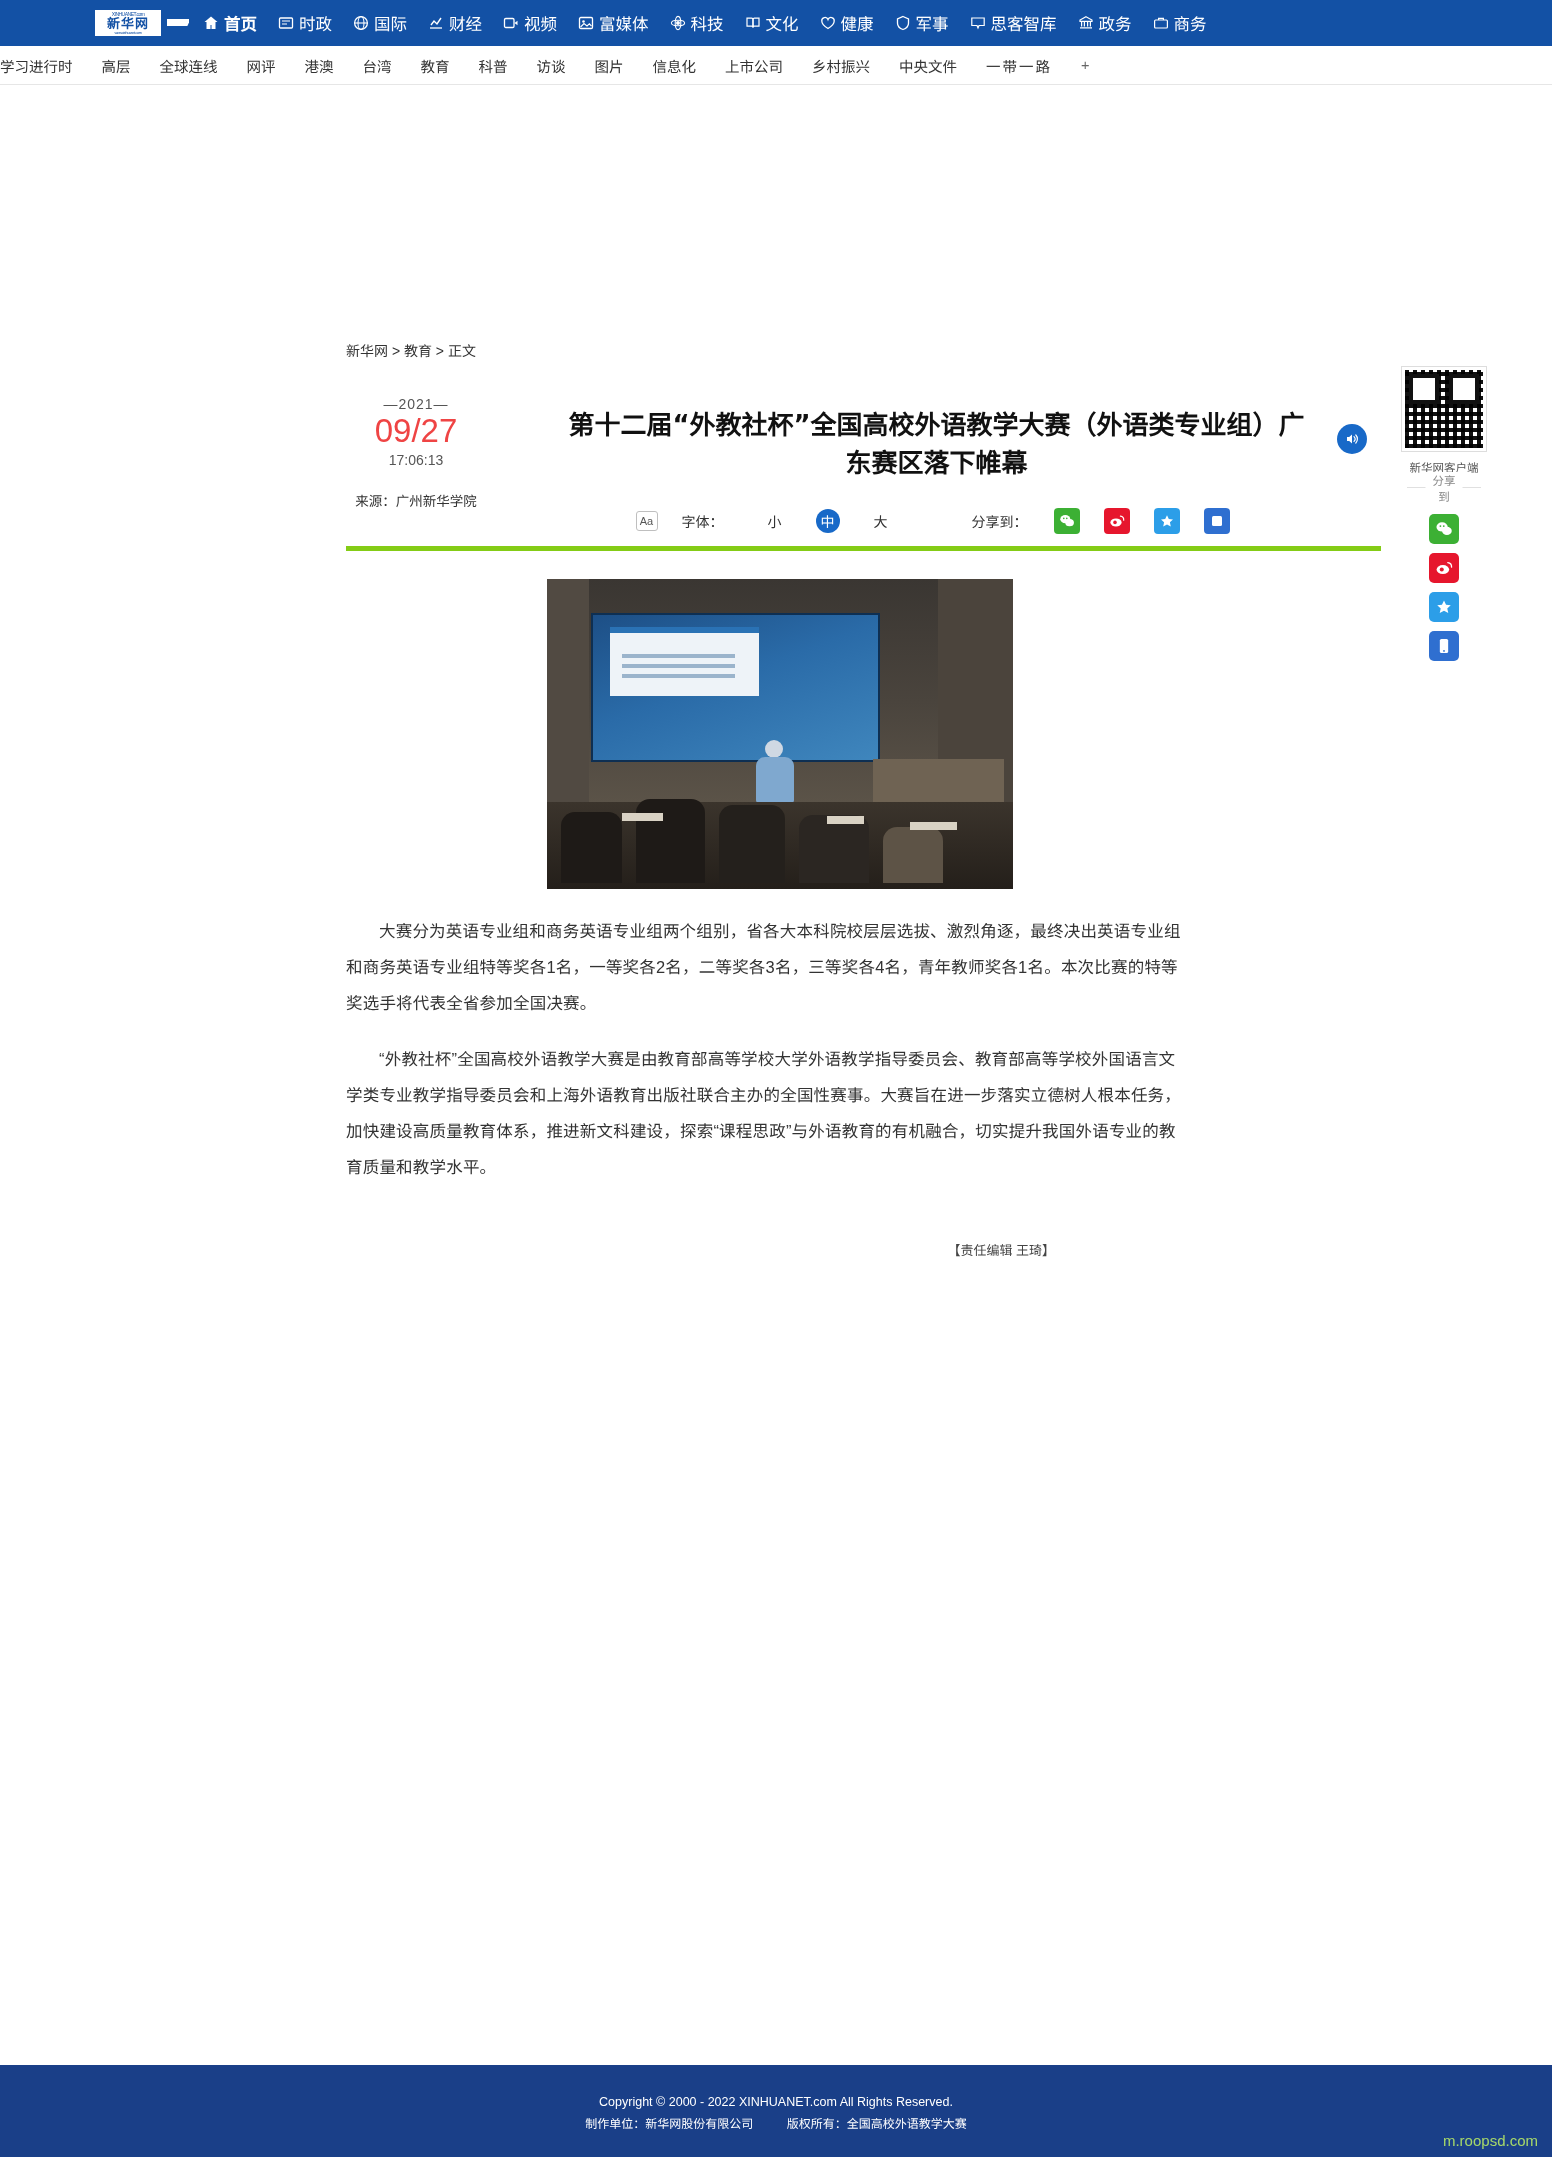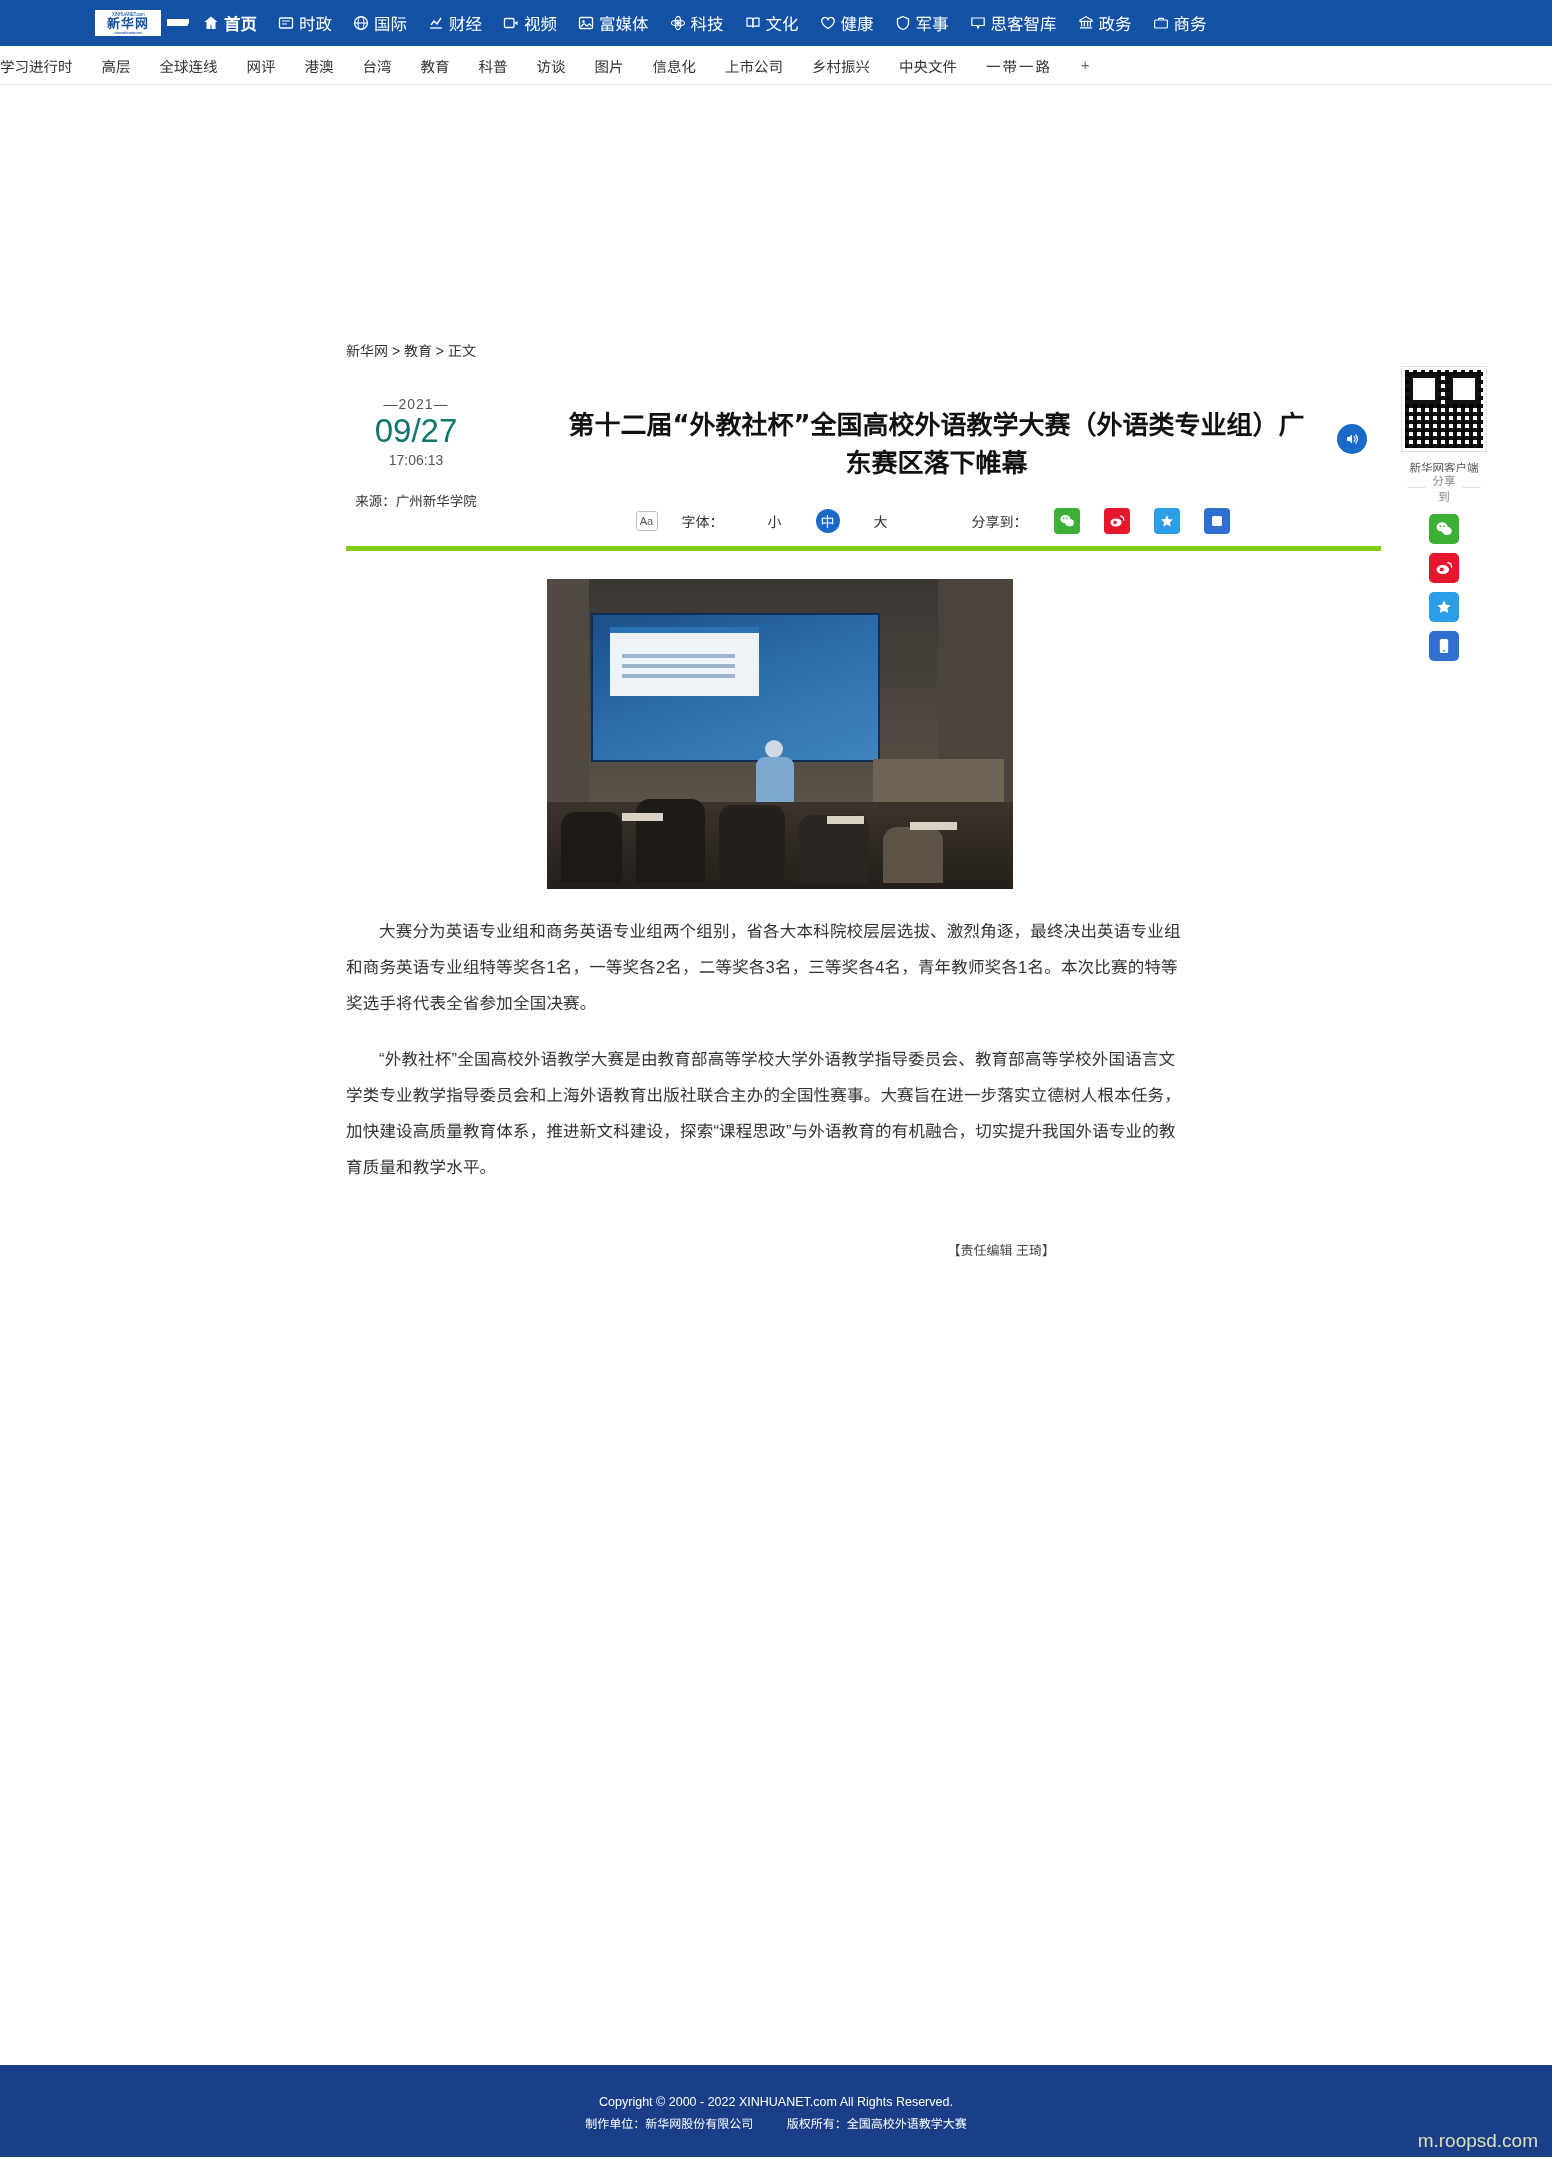--- a/index.html
+++ b/index.html
@@ -125,21 +125,21 @@
     color: #333;
   }
   .datebox .yr {
     font-size: 14px;
     color: #555;
     letter-spacing: 1px;
   }
   .datebox .md {
     font-size: 33px;
     line-height: 38px;
-    color: #0f766e;
+    color: #ef4444;
     font-weight: 400;
   }
   .datebox .tm {
     font-size: 14px;
     color: #555;
     margin-top: 2px;
   }
   .datebox .src {
     font-size: 13.5px;
     color: #333;
@@ -401,22 +401,22 @@
     text-align: center;
     font-size: 12.5px;
     line-height: 22px;
     position: relative;
   }
   .footer .l2 { font-size: 12px; }
   .watermark {
     position: absolute;
     right: 14px;
     bottom: 5px;
-    color: #fef9c3;
-    font-size: 19px;
+    color: #bef264;
+    font-size: 15px;
     opacity: .85;
   }
   svg { display:block; }
 </style>
 </head>
 <body>
 
 <div class="topnav">
   <div class="logo">
     <span class="logo-top">XINHUANET.com</span>

